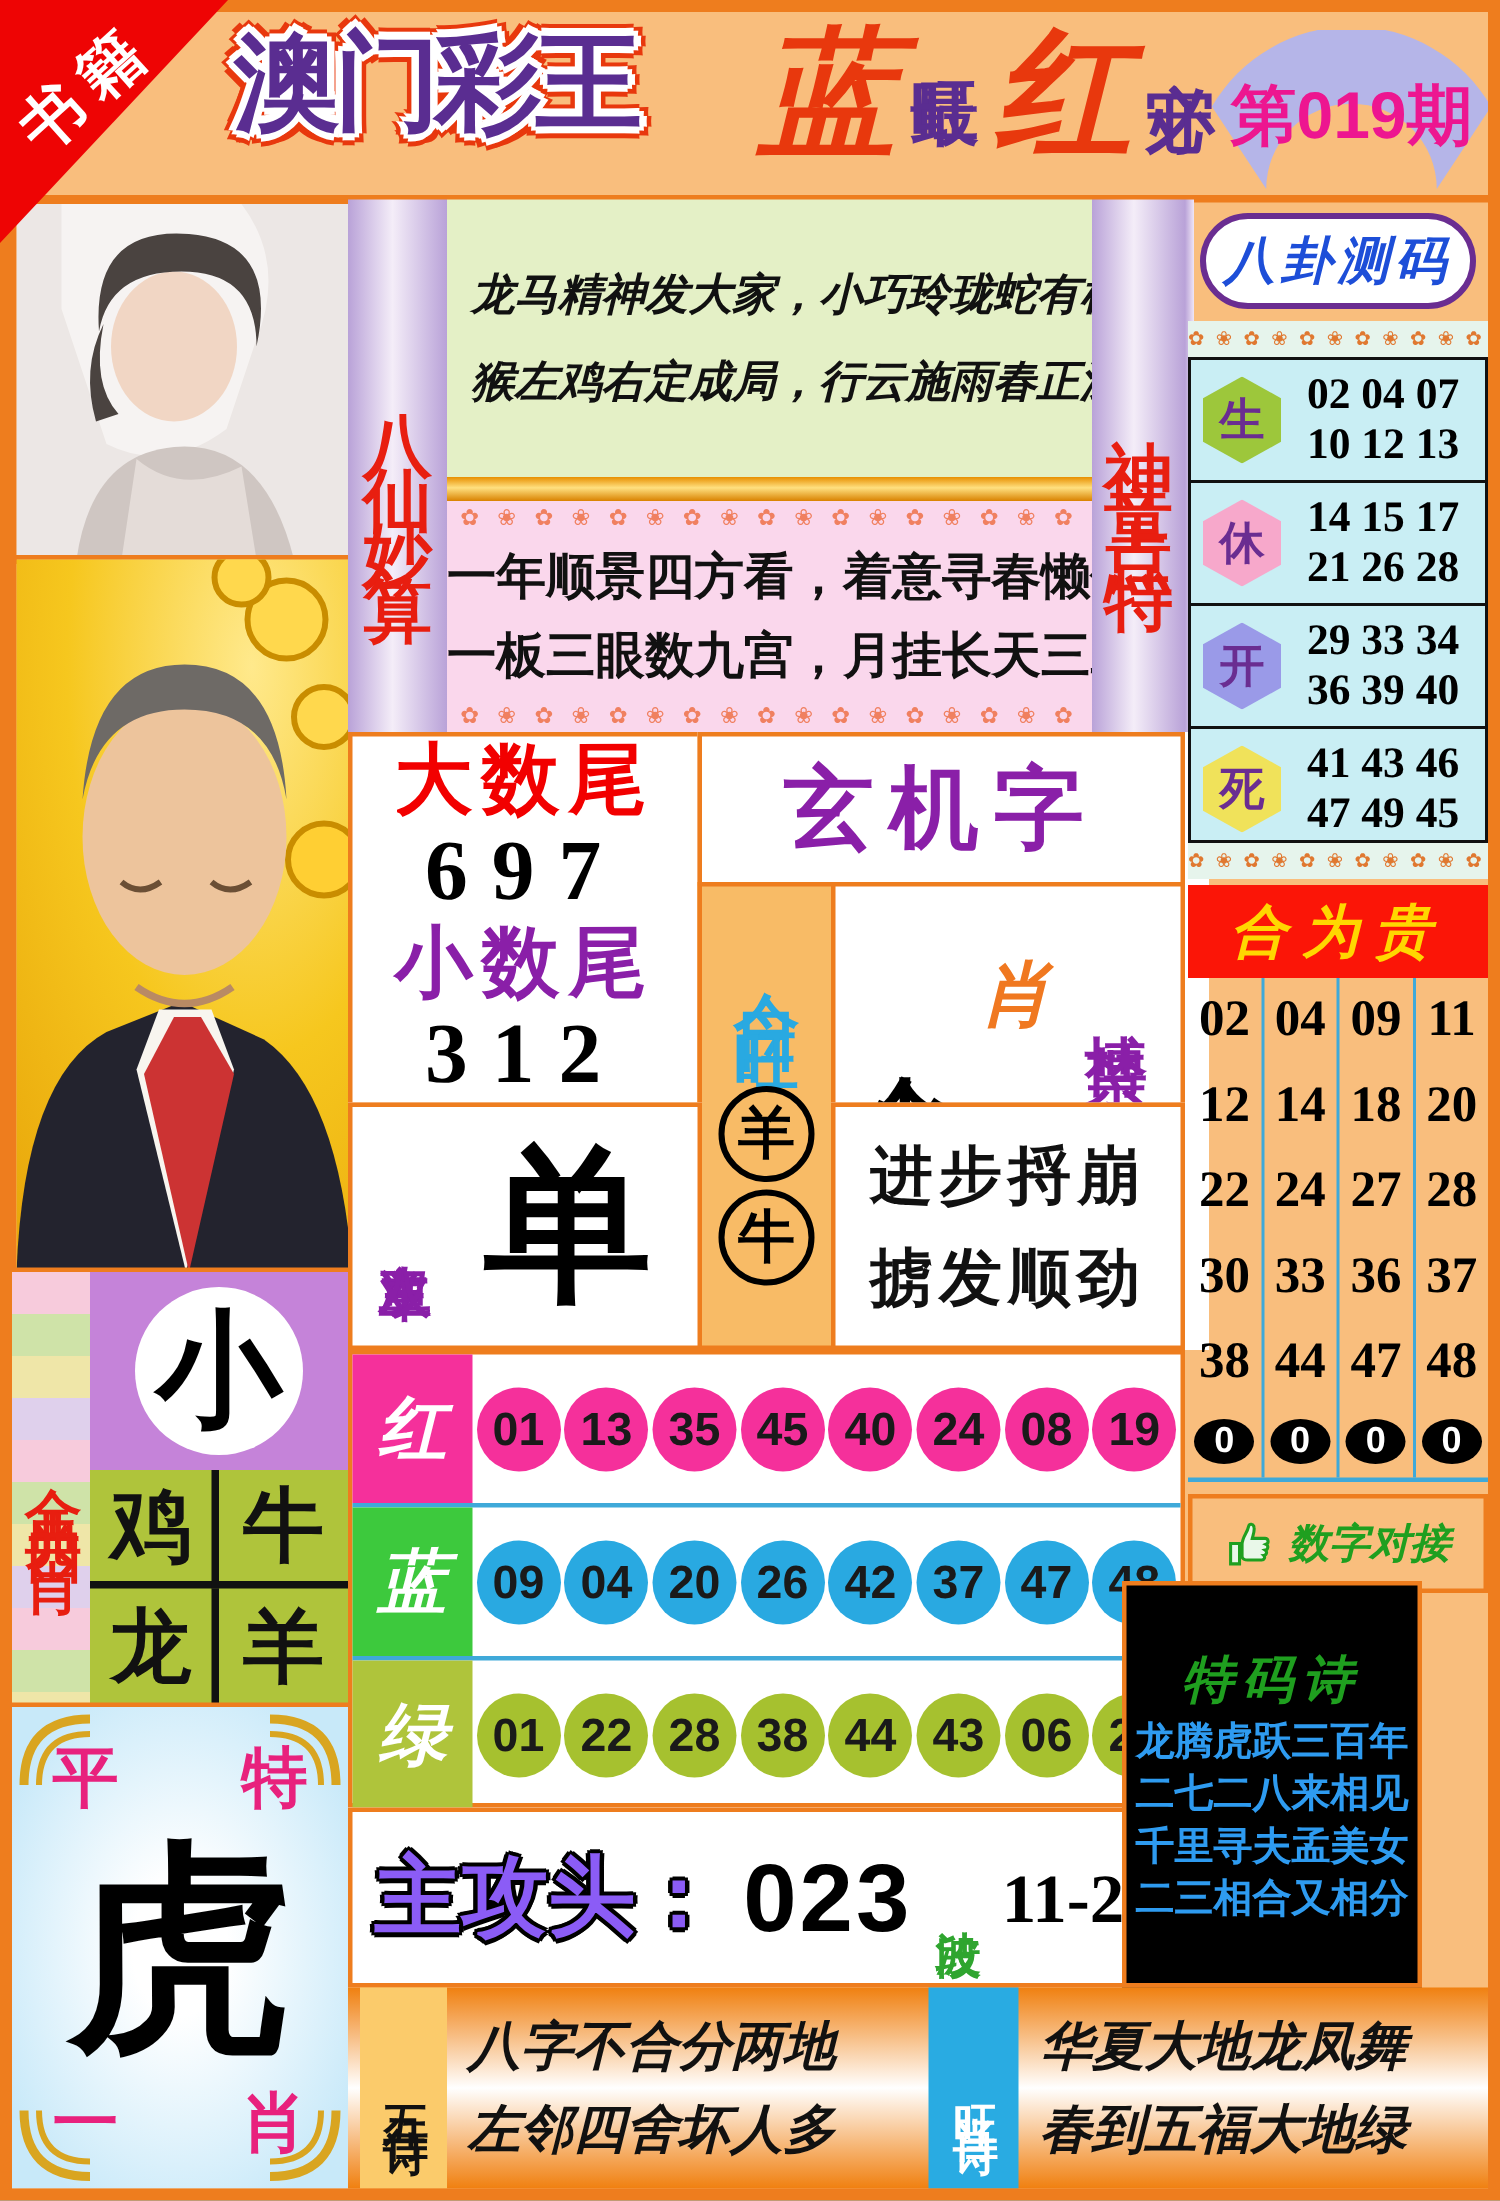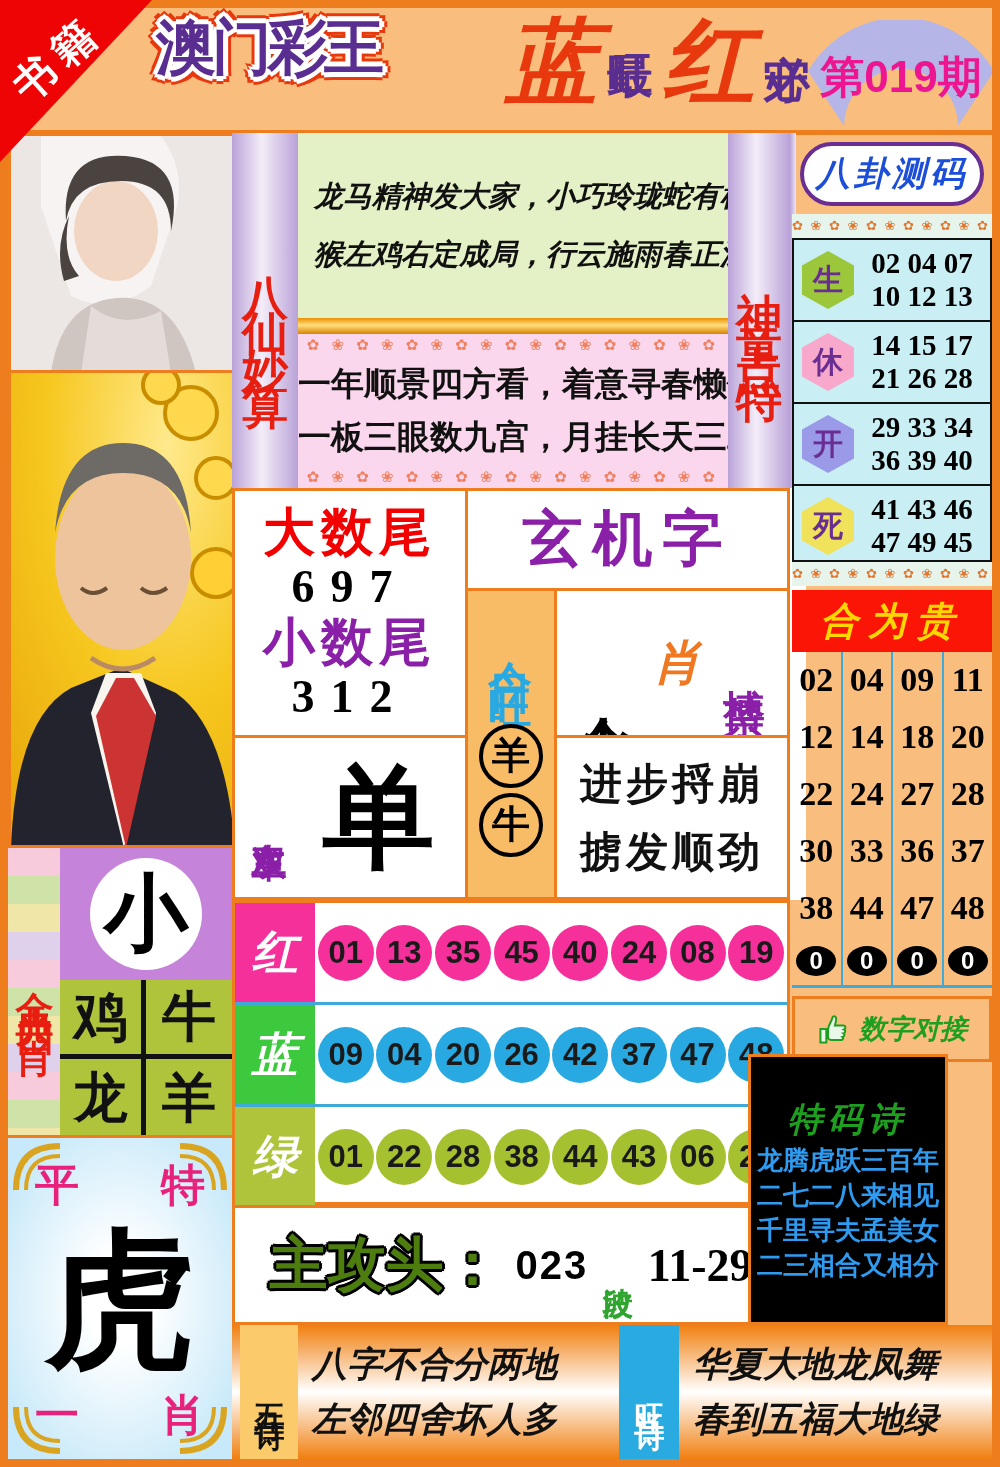--- a/index.html
+++ b/index.html
@@ -8,21 +8,21 @@
   .frame{position:absolute;inset:0;border:8px solid #EE7D1E;pointer-events:none;z-index:40;}
   .abs{position:absolute;}
   .vtext{writing-mode:vertical-rl;text-orientation:upright;}
 
   
   .header{left:8px;top:8px;width:984px;height:122px;border-bottom:5px solid #EE7D1E;}
   .corner{left:0;top:0;width:152px;height:162px;background:#EE0404;
           clip-path:polygon(0 0,100% 0,0 100%);z-index:45;}
   .corner span{position:absolute;left:6px;top:30px;transform:rotate(-42deg);
           color:#fff;font-size:42px;font-weight:bold;letter-spacing:10px;white-space:nowrap;}
-  .title{left:148px;top:0px;font-size:60px;font-weight:bold;color:#5A2D91;white-space:nowrap;
+  .title{left:148px;top:0px;font-size:71px;font-weight:bold;color:#5A2D91;white-space:nowrap;
          letter-spacing:-4px;
          text-shadow:-3px -3px 0 #fff,3px -3px 0 #fff,-3px 3px 0 #fff,3px 3px 0 #fff,
                      -5px 0 0 #fff,5px 0 0 #fff,0 -5px 0 #fff,0 5px 0 #fff,
                      -8px 0 0 #E8380D,8px 0 0 #E8380D,0 -8px 0 #E8380D,0 8px 0 #E8380D,
                      -6px -6px 0 #E8380D,6px 6px 0 #E8380D,-6px 6px 0 #E8380D,6px -6px 0 #E8380D;}
   .slogan{left:498px;top:6px;display:flex;align-items:flex-start;gap:6px;}
   .slogan .big{font-family:"Liberation Serif",serif;font-style:italic;font-weight:bold;
                font-size:92px;color:#E8380D;line-height:1.05;}
   .slogan .small{font-size:46px;font-weight:bold;color:#5A2D91;line-height:1.15;margin-top:4px;}
   .fan{left:795px;top:12px;width:196px;height:108px;}
@@ -76,21 +76,21 @@
   .flowers{font-size:15px;color:#F08060;letter-spacing:4px;text-align:center;white-space:nowrap;overflow:hidden;height:18px;}
   .pinkbox .line{font-size:33px;font-weight:bold;color:#111;text-align:center;white-space:nowrap;}
 
   
   .midgrid{left:232px;top:488px;width:558px;height:412px;background:#fff;padding-left:16px;}
   .mbox{position:absolute;border:3px solid #EE7D1E;box-sizing:border-box;background:#fff;}
   .dashuwei{left:0;top:0;width:236px;height:250px;display:flex;flex-direction:column;
       align-items:center;justify-content:center;line-height:1.12;}
   .dsw-label{font-size:52px;font-weight:bold;color:#F20000;letter-spacing:6px;}
   .xsw-label{font-size:52px;font-weight:bold;color:#8A1FA8;letter-spacing:6px;}
-  .dsw-num{font-family:"Liberation Serif",serif;font-size:46px;font-weight:bold;color:#000;letter-spacing:16px;text-align:right;}
+  .dsw-num{font-family:"Liberation Serif",serif;font-size:57px;font-weight:bold;color:#000;letter-spacing:16px;text-align:right;}
   .xuanji{left:233px;top:0;width:325px;height:103px;display:flex;align-items:center;justify-content:center;
       font-size:60px;font-weight:bold;color:#8A1FA8;letter-spacing:10px;}
   .jinri{left:233px;top:100px;width:92px;height:312px;background:#F8BB66;display:flex;flex-direction:column;
       align-items:center;justify-content:space-around;padding:10px 0;}
   .jinri .lbl{color:#29A9E1;font-weight:bold;font-size:44px;letter-spacing:14px;}
   .circ{width:56px;height:56px;border:4px solid #000;border-radius:50%;display:flex;align-items:center;
       justify-content:center;font-size:38px;font-weight:bold;color:#000;background:#F8BB66;margin:5px 0;}
   .jinhuo{left:322px;top:100px;width:236px;height:150px;display:flex;align-items:center;justify-content:space-evenly;}
   .jh-main{font-size:66px;font-weight:bold;color:#000;letter-spacing:0;line-height:1;}
   .jh-xiao{font-family:"Liberation Serif",serif;font-style:italic;font-size:48px;font-weight:bold;color:#F07820;}
@@ -115,24 +115,24 @@
   .ballstrip{flex:1;display:flex;justify-content:space-evenly;align-items:center;}
   .ball{width:56px;height:56px;border-radius:50%;display:flex;align-items:center;justify-content:center;
       font-size:31px;font-weight:bold;color:#1a1a1a;}
   .ball-red{background:#F5309B;}
   .ball-blue{background:#29A9E1;}
   .ball-green{background:#A6C12F;}
 
   
   .zgt{left:232px;top:1205px;width:558px;height:120px;background:#fff;border:3px solid #EE7D1E;
       box-sizing:border-box;display:flex;align-items:center;justify-content:center;gap:14px;}
-  .zgt-label{font-size:58px;font-weight:bold;color:#4d7c0f;white-space:nowrap;
+  .zgt-label{font-size:58px;font-weight:bold;color:#8b5cf6;white-space:nowrap;
       text-shadow:-2px -2px 0 #000,2px -2px 0 #000,-2px 2px 0 #000,2px 2px 0 #000,
                   -3px 0 0 #000,3px 0 0 #000,0 -3px 0 #000,0 3px 0 #000;}
-  .zgt-num{font-size:40px;font-weight:bold;color:#000;letter-spacing:2px;}
+  .zgt-num{font-size:64px;font-weight:bold;color:#000;letter-spacing:2px;}
   .zgt-bd{color:#2FA52F;font-weight:bold;font-size:30px;line-height:1.05;letter-spacing:2px;}
   .zgt-range{font-family:"Liberation Serif",serif;font-size:46px;font-weight:bold;color:#000;}
 
   
   .lav{left:790px;top:133px;width:6px;height:355px;background:linear-gradient(90deg,#B9A2D8,#EFE6F6);}
   .bagua-head{left:800px;top:142px;width:184px;height:64px;background:#fff;border:4px solid #6A2D91;
       border-radius:32px;display:flex;align-items:center;justify-content:center;
       font-size:34px;font-weight:bold;color:#1d4ed8;letter-spacing:4px;box-sizing:border-box;
       font-family:"Liberation Serif",serif;font-style:italic;}
   .fstrip{left:792px;width:200px;height:24px;background:#E6F4EC;font-size:13px;color:#E07830;

